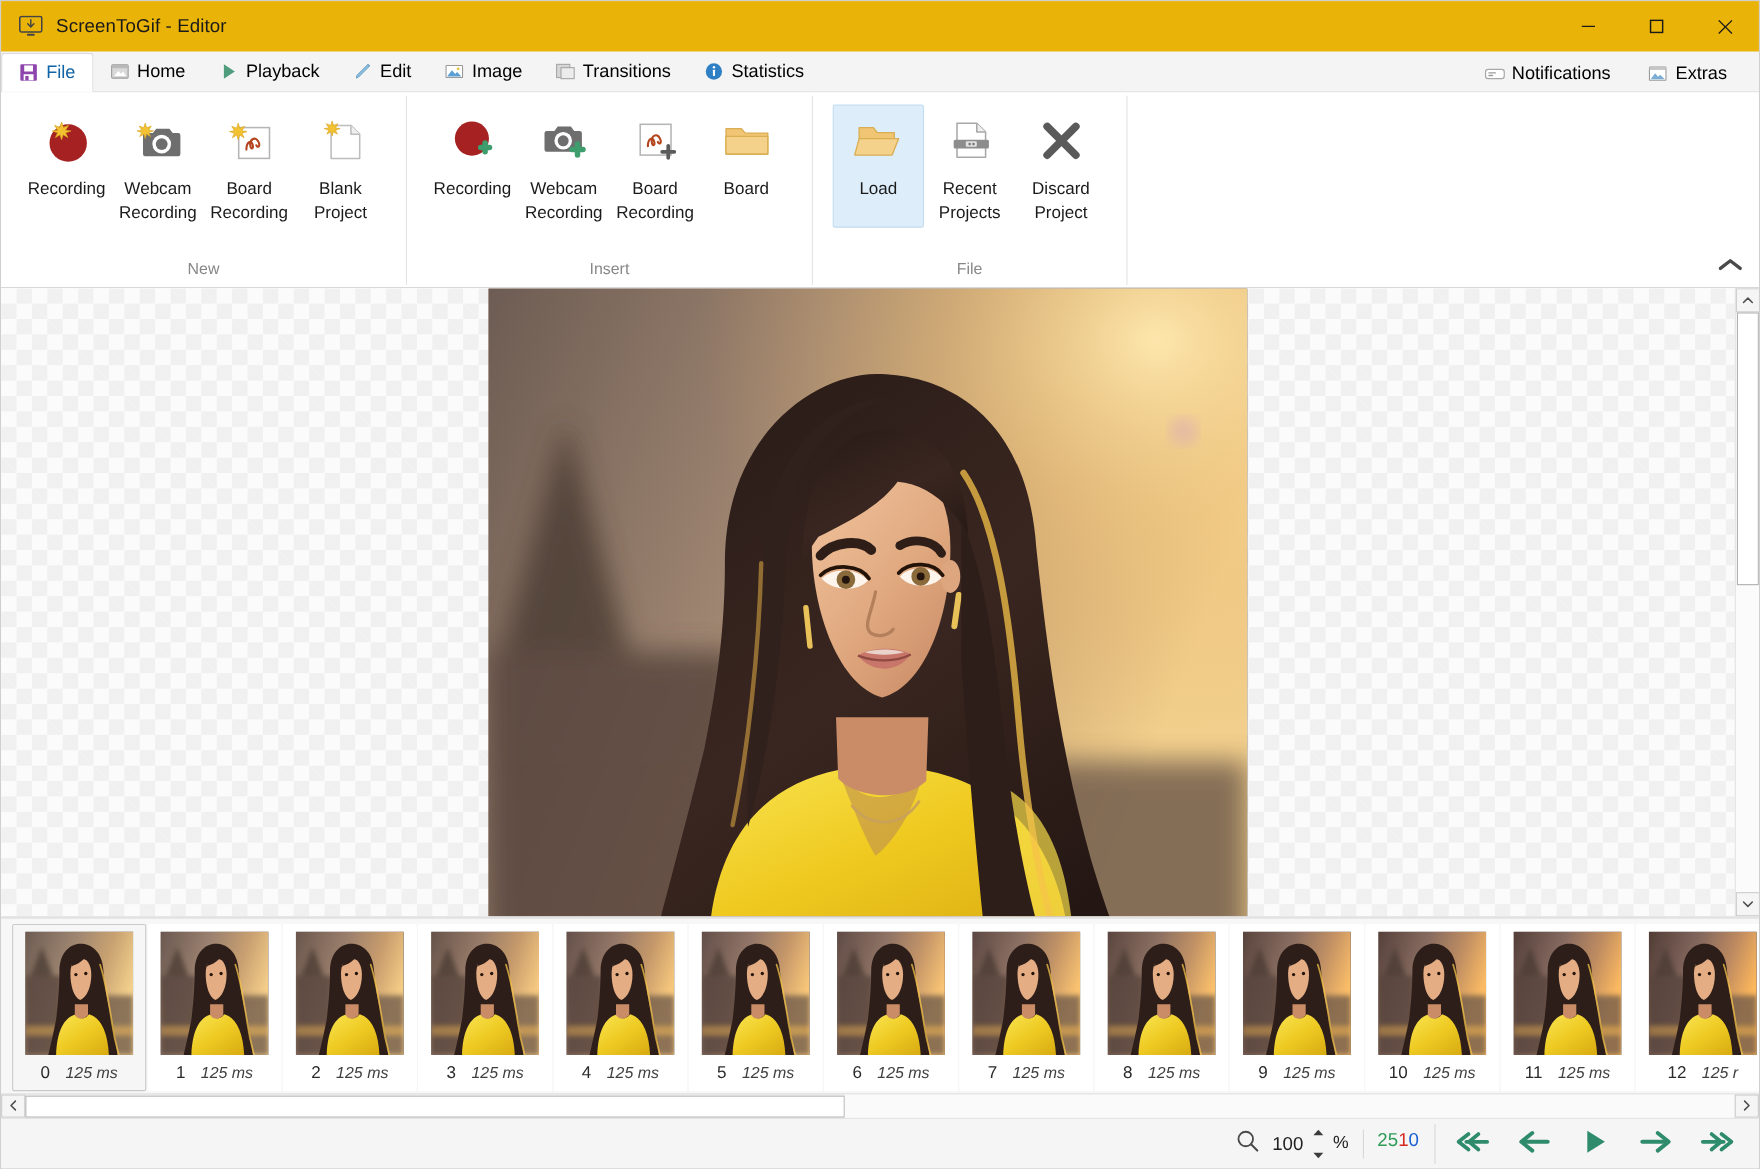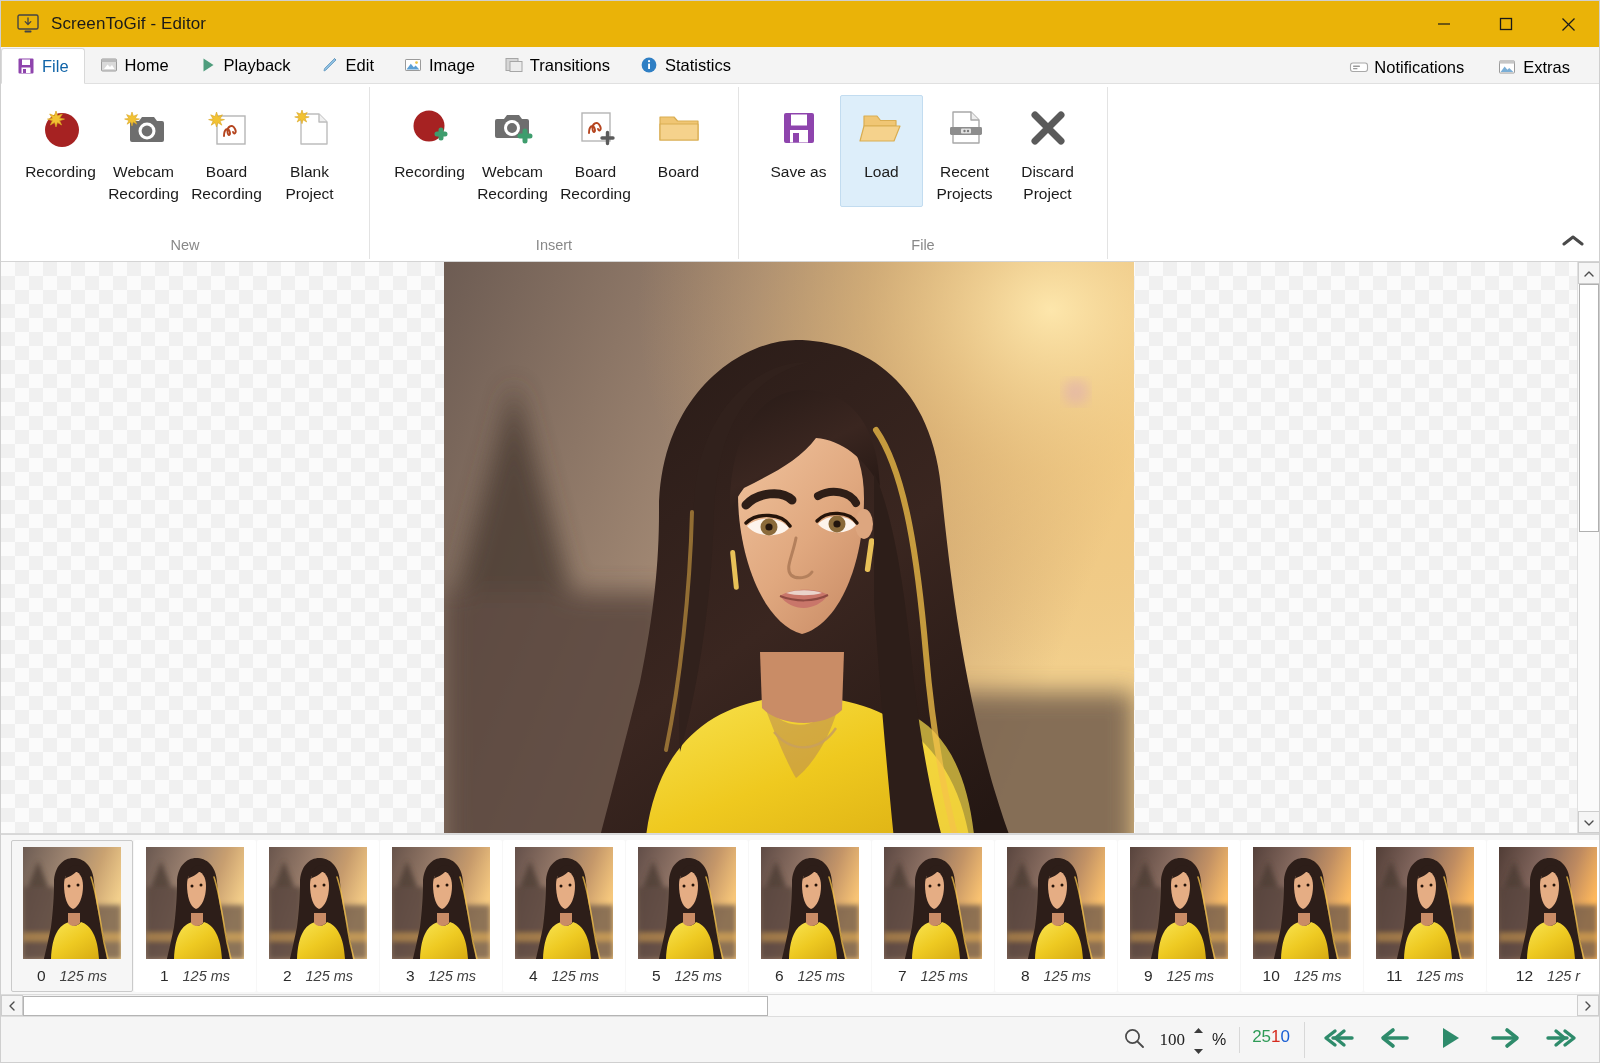--- a/index.html
+++ b/index.html
@@ -345,21 +345,21 @@
     gap: 6px;
     padding: 0 6px;
   }
   .zoom-value {
     font-size: 17px;
     color: #222222;
     min-width: 30px;
     text-align: right;
     background: transparent;
     border: none;
-    font-family: Liberation Serif, serif;
+    font-family: Liberation Sans, sans-serif;
     outline: none;
     width: 34px;
   }
   .spinner {
     display: flex;
     flex-direction: column;
     gap: 3px;
     padding: 0 2px;
     cursor: default;
   }
@@ -643,31 +643,20 @@
           <span class="rb-label">Board</span>
         </button>
 
       </div>
       <div class="ribbon-group-label">Insert</div>
     </div>
 
     <div class="ribbon-group">
       <div class="ribbon-group-items">
 
-        <button class="rb-btn">
-          <span class="rb-icon">
-            <svg width="52" height="52" viewBox="0 0 52 52">
-              <rect x="11" y="11" width="30" height="30" rx="2" fill="#8e44ad"></rect>
-              <rect x="18" y="12.5" width="16" height="11" fill="#ffffff"></rect>
-              <rect x="17" y="28" width="18" height="12.5" fill="#ffffff"></rect>
-              <rect x="20" y="31" width="6" height="9.5" fill="#8e44ad"></rect>
-            </svg>
-          </span>
-          <span class="rb-label">Save as</span>
-        </button>
 
         <button class="rb-btn selected">
           <span class="rb-icon">
             <svg width="52" height="52" viewBox="0 0 52 52">
               <path d="M8 14 L21 14 L24.5 18.5 L40 18.5 L40 24 L8 24 Z" fill="#f0c674" stroke="#d9ad52" stroke-width="1.2" stroke-linejoin="round"></path>
               <path d="M8 24 L44 24 L38 39 L4 39 Z" fill="#f5d28c" stroke="#d9ad52" stroke-width="1.2" stroke-linejoin="round"></path>
             </svg>
           </span>
           <span class="rb-label">Load</span>
         </button>

